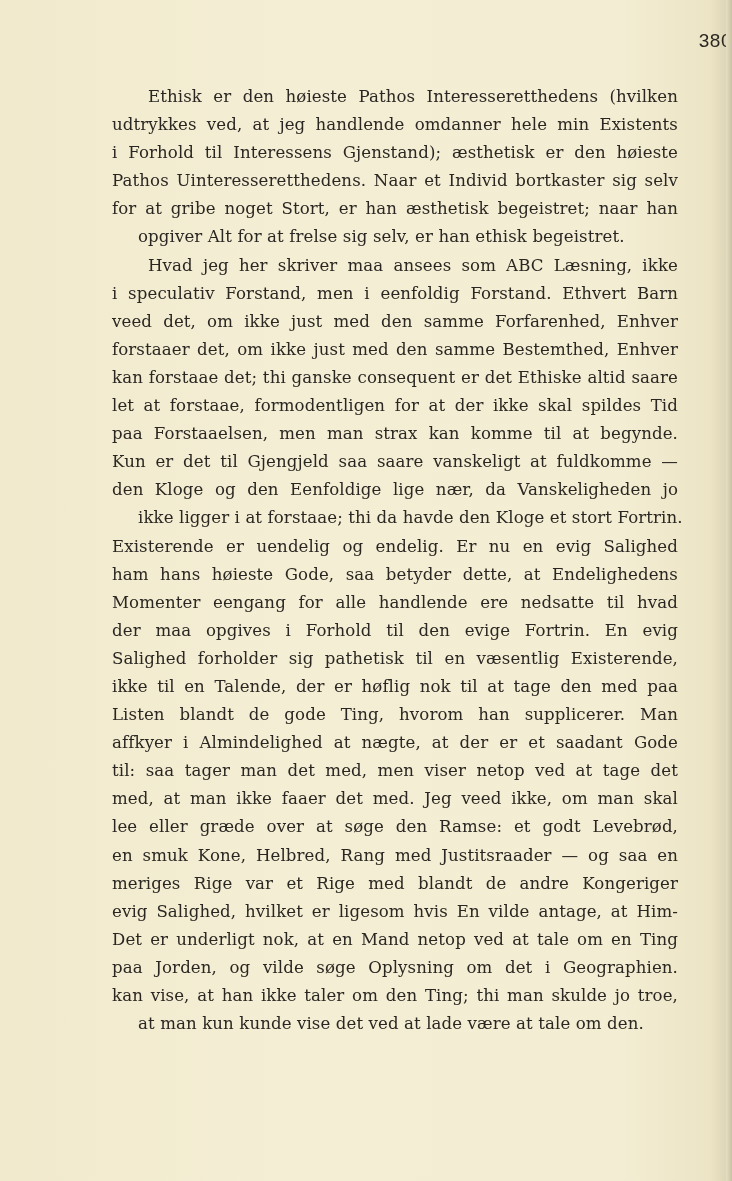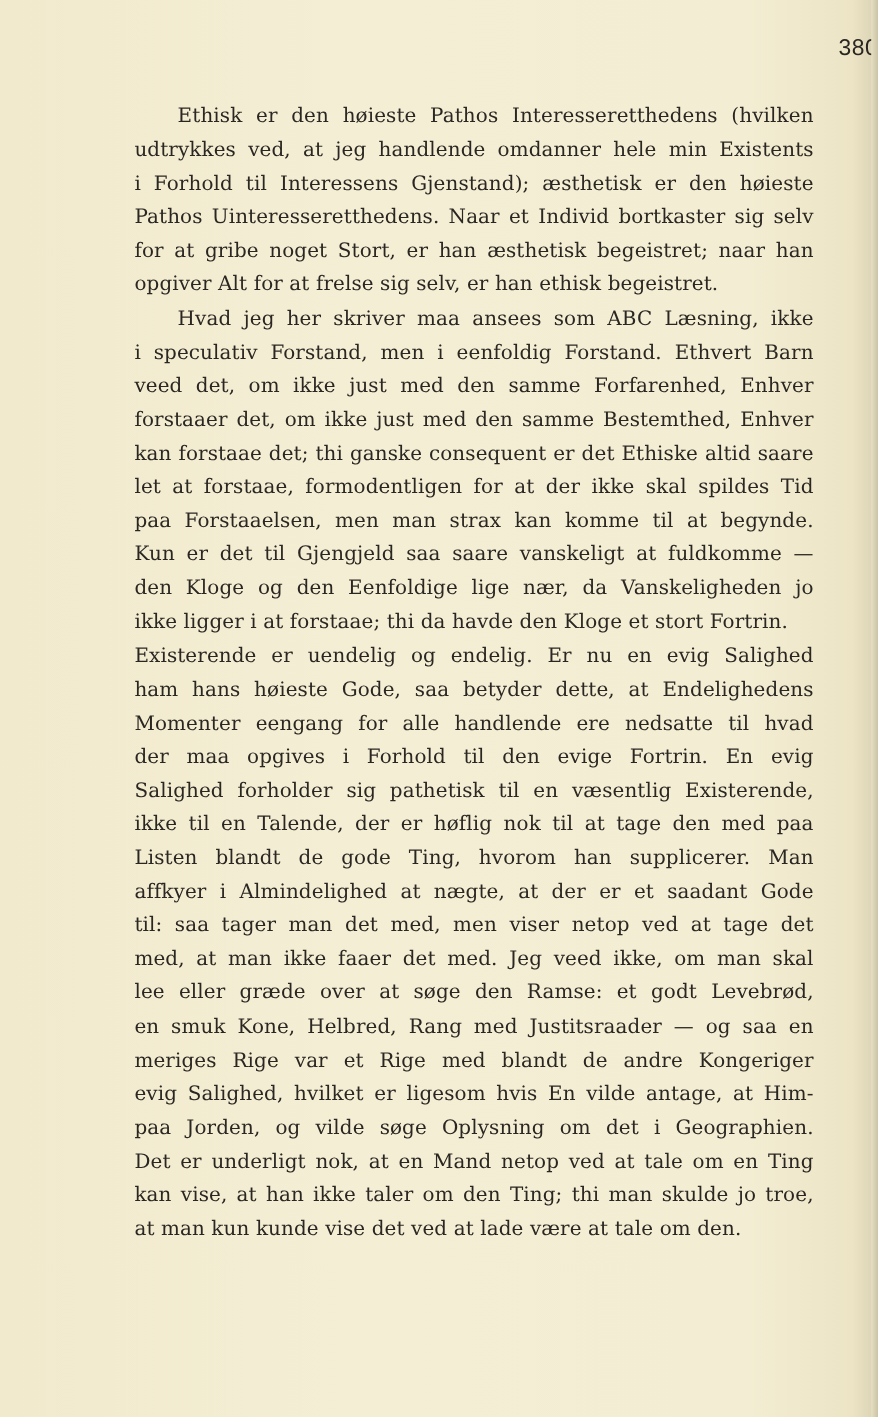--- a/index.html
+++ b/index.html
@@ -56,20 +56,21 @@
       white-space: nowrap;
       text-align: justify;
       text-align-last: justify;
       letter-spacing: 0.1px;
     }
     .line.indent {
       padding-left: 36px;
     }
     .line.last {
       text-align-last: left;
+      margin-left: 26px;
     }
   </style>
 </head>
 <body>
 
 <div class="page">
   <div class="page-number">380</div>
 
   <div class="text-block">
 
@@ -103,21 +104,21 @@
       <span class="line">Salighed forholder sig pathetisk til en væsentlig Existerende,</span>
       <span class="line">ikke til en Talende, der er høflig nok til at tage den med paa</span>
       <span class="line">Listen blandt de gode Ting, hvorom han supplicerer. Man</span>
       <span class="line">affkyer i Almindelighed at nægte, at der er et saadant Gode</span>
       <span class="line">til: saa tager man det med, men viser netop ved at tage det</span>
       <span class="line">med, at man ikke faaer det med. Jeg veed ikke, om man skal</span>
       <span class="line">lee eller græde over at søge den Ramse: et godt Levebrød,</span>
       <span class="line">en smuk Kone, Helbred, Rang med Justitsraader — og saa en</span>
       <span class="line">meriges Rige var et Rige med blandt de andre Kongeriger</span>
       <span class="line">evig Salighed, hvilket er ligesom hvis En vilde antage, at Him-</span>
+      <span class="line">Det er underligt nok, at en Mand netop ved at tale om en Ting</span>
       <span class="line">paa Jorden, og vilde søge Oplysning om det i Geographien.</span>
-      <span class="line">Det er underligt nok, at en Mand netop ved at tale om en Ting</span>
       <span class="line">kan vise, at han ikke taler om den Ting; thi man skulde jo troe,</span>
       <span class="line last">at man kun kunde vise det ved at lade være at tale om den.</span>
     </div>
   </div>
 
   <div class="edge"></div>
 </div>
 
 </body></html>

